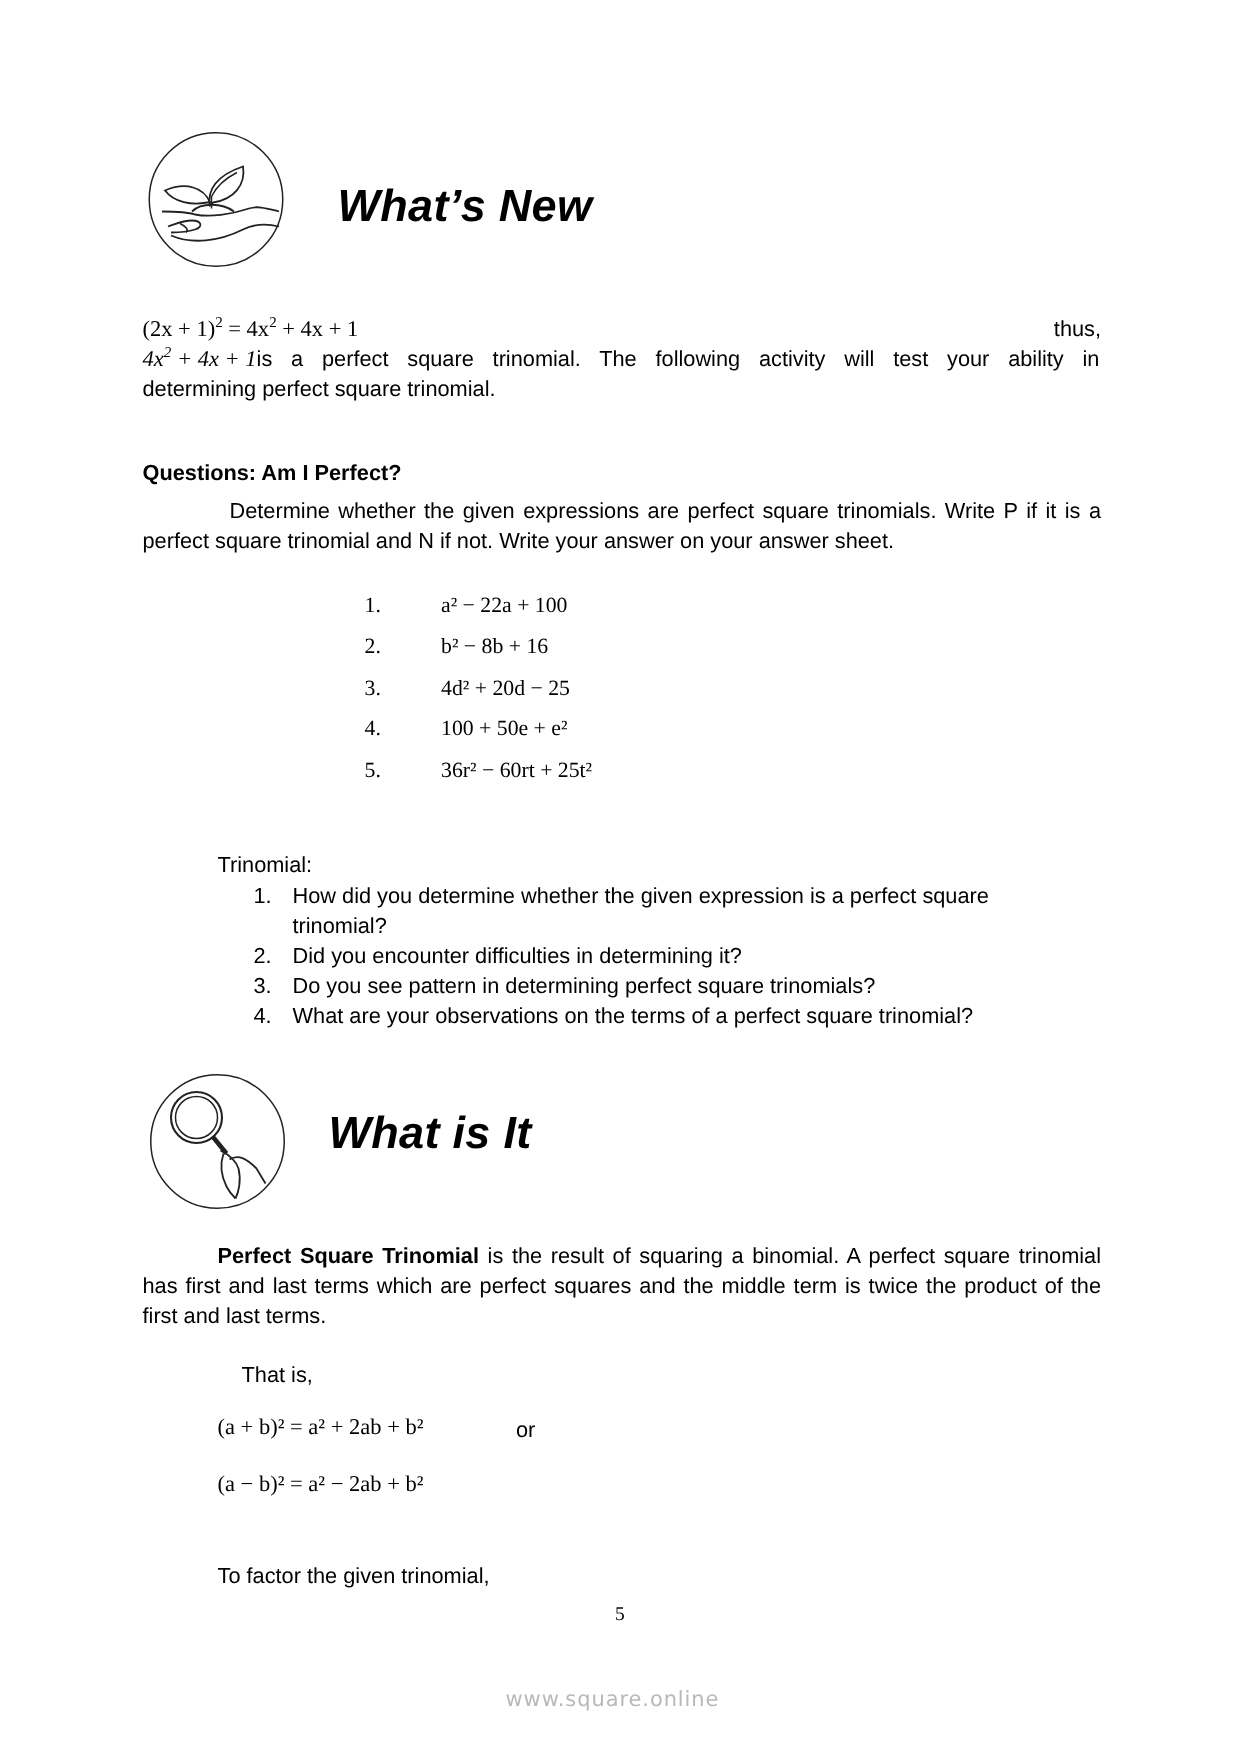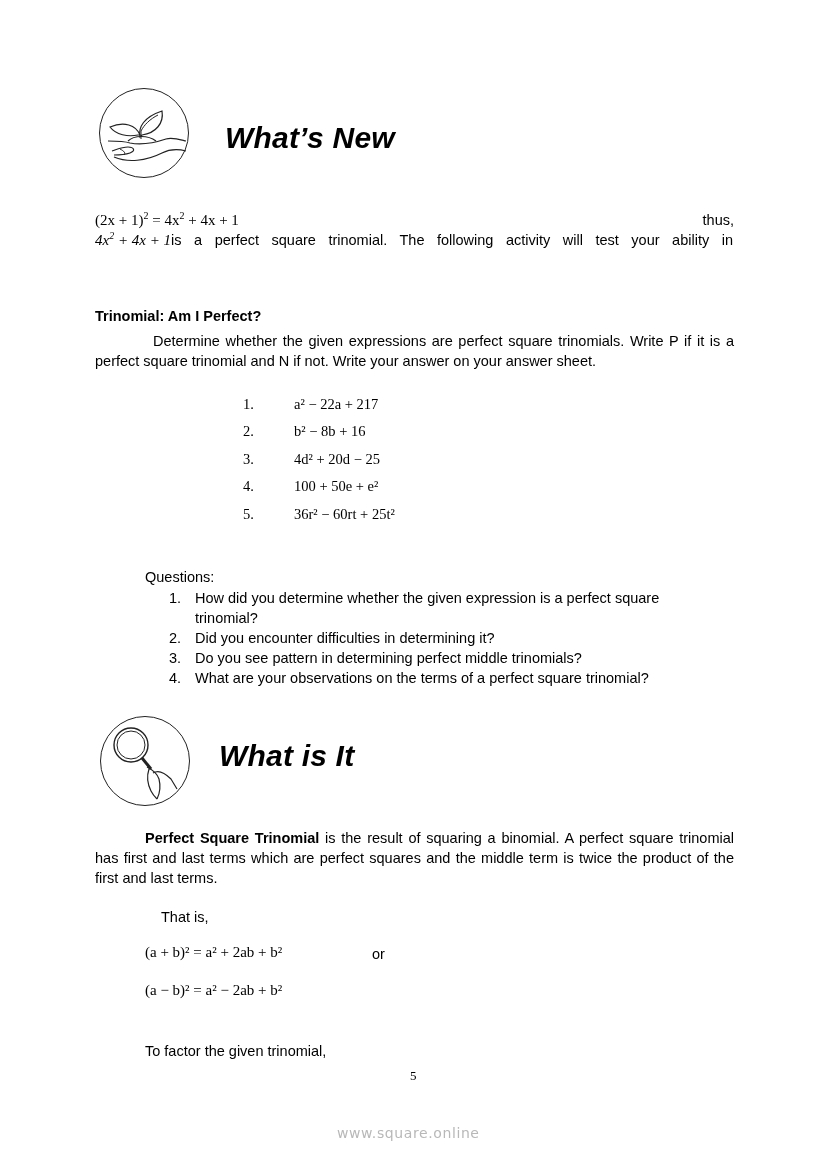--- a/index.html
+++ b/index.html
@@ -43,61 +43,62 @@
 
 <div class="abs sans" style="left:95px; top:210px; width:639px;">
   <div style="display:flex; justify-content:space-between; white-space:nowrap;">
     <span class="math"><span>(2x + 1)</span><sup>2</sup><span> = 4x</span><sup>2</sup><span> + 4x + 1</span></span>
     <span> thus,</span>
   </div>
   <div style="display:flex; white-space:nowrap;">
     <span class="math mi"><span>4x</span><sup>2</sup><span> + 4x + 1</span></span>
     <span style="flex:1; word-spacing:8.5px;"> is a perfect square trinomial. The following activity will test your ability in</span>
   </div>
+  <div>determining perfect square trinomial.</div>
 </div>
 
-<div class="abs sans" style="left:95px; top:306px; font-weight:bold;">Trinomial: Am I Perfect?</div>
+<div class="abs sans" style="left:95px; top:306px; font-weight:bold;">Questions: Am I Perfect?</div>
 <div class="abs sans justify" style="left:95px; top:331px; width:639px; text-indent:58px;">Determine whether the given expressions are perfect square trinomials. Write P if it is a perfect square trinomial and N if not. Write your answer on your answer sheet.</div>
 
 <div id="activity-items">
     <div class="item-row" style="top: 396px;">
       <span class="item-num">1.</span>
-      <span class="item-expr">a² − 22a + 217</span>
+      <span class="item-expr">a² − 22a + 100</span>
     </div>
     <div class="item-row" style="top: 423px;">
       <span class="item-num">2.</span>
       <span class="item-expr">b² − 8b + 16</span>
     </div>
     <div class="item-row" style="top: 451px;">
       <span class="item-num">3.</span>
       <span class="item-expr">4d² + 20d − 25</span>
     </div>
     <div class="item-row" style="top: 478px;">
       <span class="item-num">4.</span>
       <span class="item-expr">100 + 50e + e²</span>
     </div>
     <div class="item-row" style="top: 506px;">
       <span class="item-num">5.</span>
       <span class="item-expr">36r² − 60rt + 25t²</span>
     </div>
   </div>
 
-<div class="abs sans" style="left:145px; top:567px;">Questions:</div>
+<div class="abs sans" style="left:145px; top:567px;">Trinomial:</div>
 <div id="questions-list">
     <div class="q-row sans" style="top: 588px;">
       <span class="q-num">1.</span>
       <span class="q-text" style="width: 495px;">How did you determine whether the given expression is a perfect square trinomial?</span>
     </div>
     <div class="q-row sans" style="top: 628px;">
       <span class="q-num">2.</span>
       <span class="q-text">Did you encounter difficulties in determining it?</span>
     </div>
     <div class="q-row sans" style="top: 648px;">
       <span class="q-num">3.</span>
-      <span class="q-text">Do you see pattern in determining perfect middle trinomials?</span>
+      <span class="q-text">Do you see pattern in determining perfect square trinomials?</span>
     </div>
     <div class="q-row sans" style="top: 668px;">
       <span class="q-num">4.</span>
       <span class="q-text">What are your observations on the terms of a perfect square trinomial?</span>
     </div>
   </div>
 
 <div class="abs icon-circle" style="left:100px; top:716px; width:90px; height:90px;">
   <svg width="87" height="87" viewBox="0 0 87 87">
     <circle cx="30" cy="28" r="17" fill="none" stroke="#222" stroke-width="1.4"></circle>
@@ -108,19 +109,19 @@
     <path d="M52 56 C58 52, 64 56, 70 62 L76 72" fill="none" stroke="#222" stroke-width="1.2"></path>
   </svg>
 </div>
 <div class="abs heading" style="left:219px; top:739px;">What is It</div>
 
 <div class="abs sans justify" style="left:95px; top:828px; width:639px; text-indent:50px;"><b>Perfect Square Trinomial</b><span> is the result of squaring a binomial. A perfect square trinomial has first and last terms which are perfect squares and the middle term is twice the product of the first and last terms.</span></div>
 
 <div class="abs sans" style="left:161px; top:907px;">That is,</div>
 
 <div class="abs math" style="left:145px; top:944px;">(a + b)² = a² + 2ab + b²</div>
-<div class="abs sans" style="left:344px; top:944px;margin-left:28px;">or</div>
+<div class="abs sans" style="left:344px; top:944px;">or</div>
 <div class="abs math" style="left:145px; top:982px;">(a − b)² = a² − 2ab + b²</div>
 
 <div class="abs sans" style="left:145px; top:1041px;">To factor the given trinomial,</div>
 
 <div class="abs serif" style="left:410px; top:1068px; font-size:13px;">5</div>
 <div class="abs watermark" style="left:337px; top:1125px;">www.square.online</div>
 
 </body></html>

